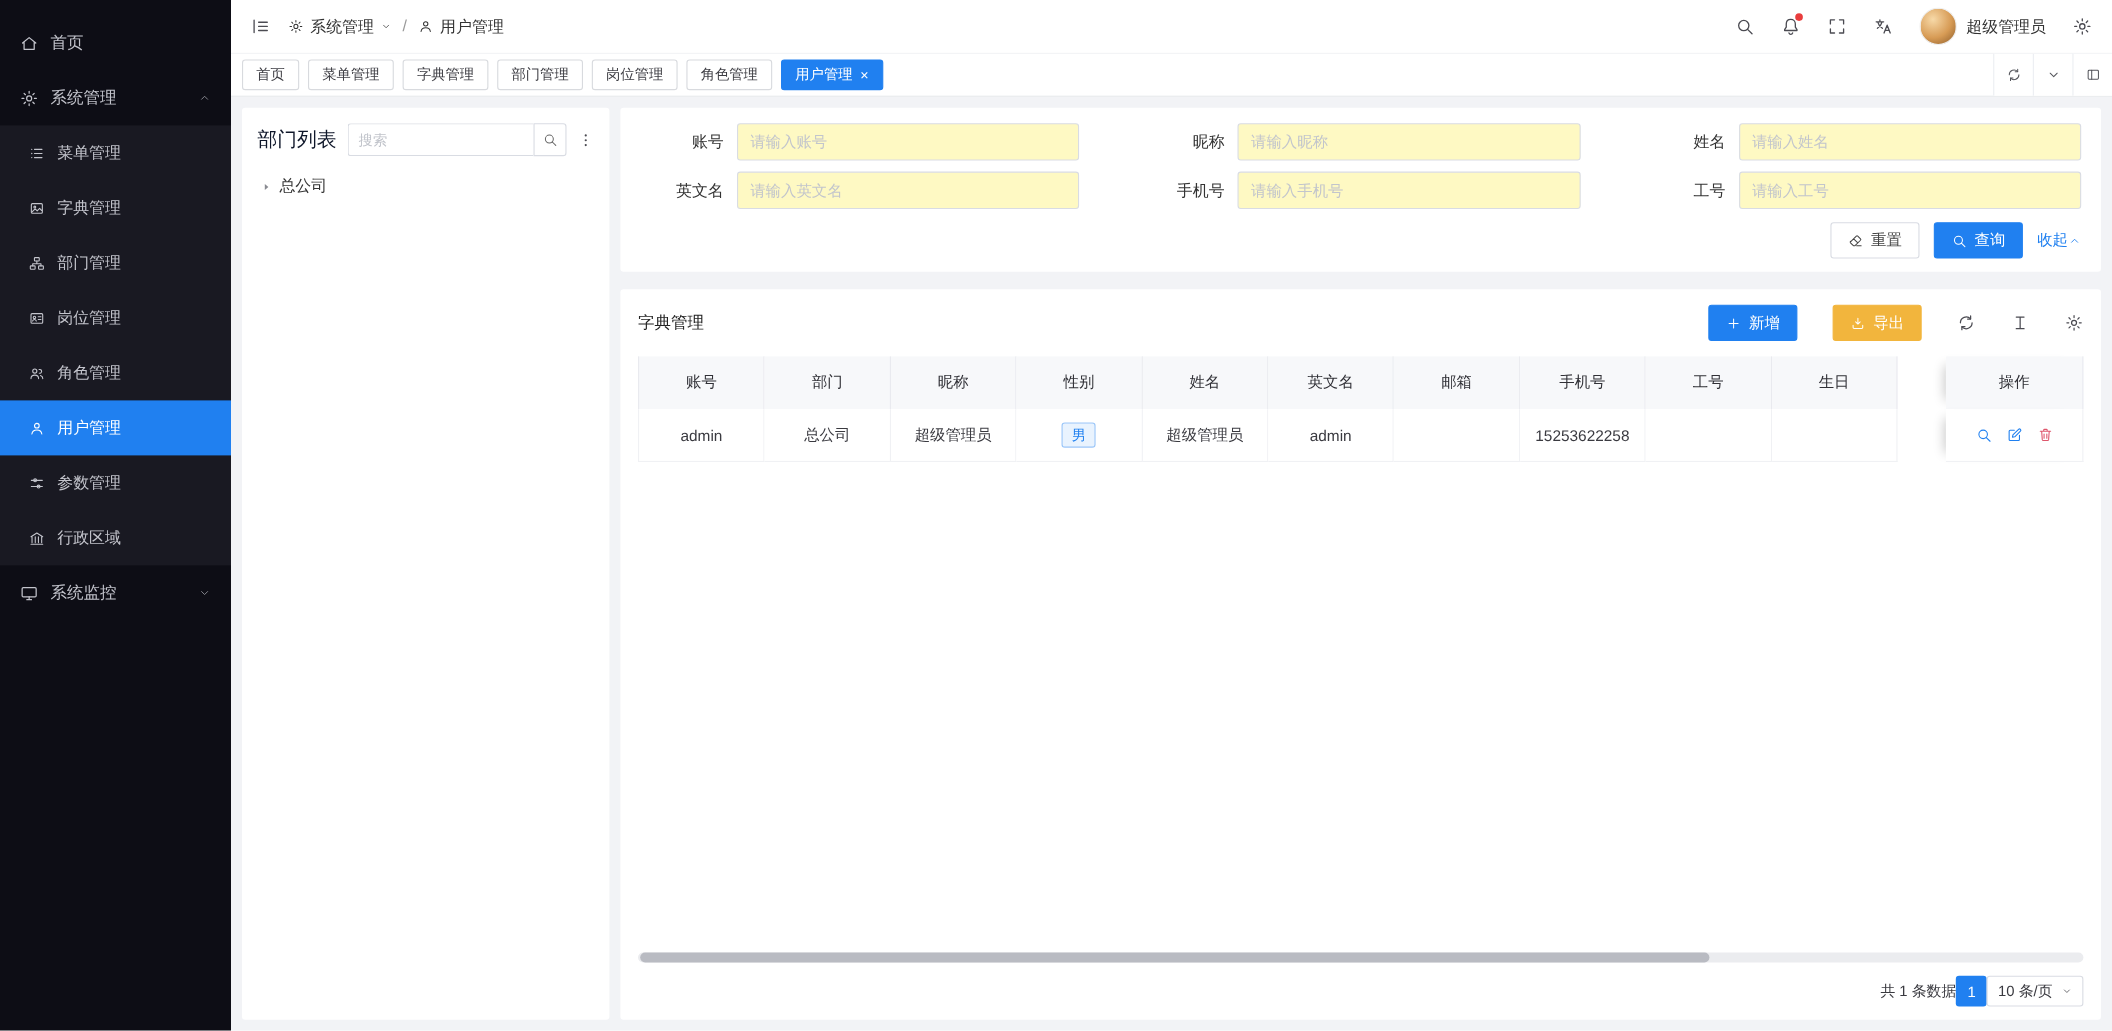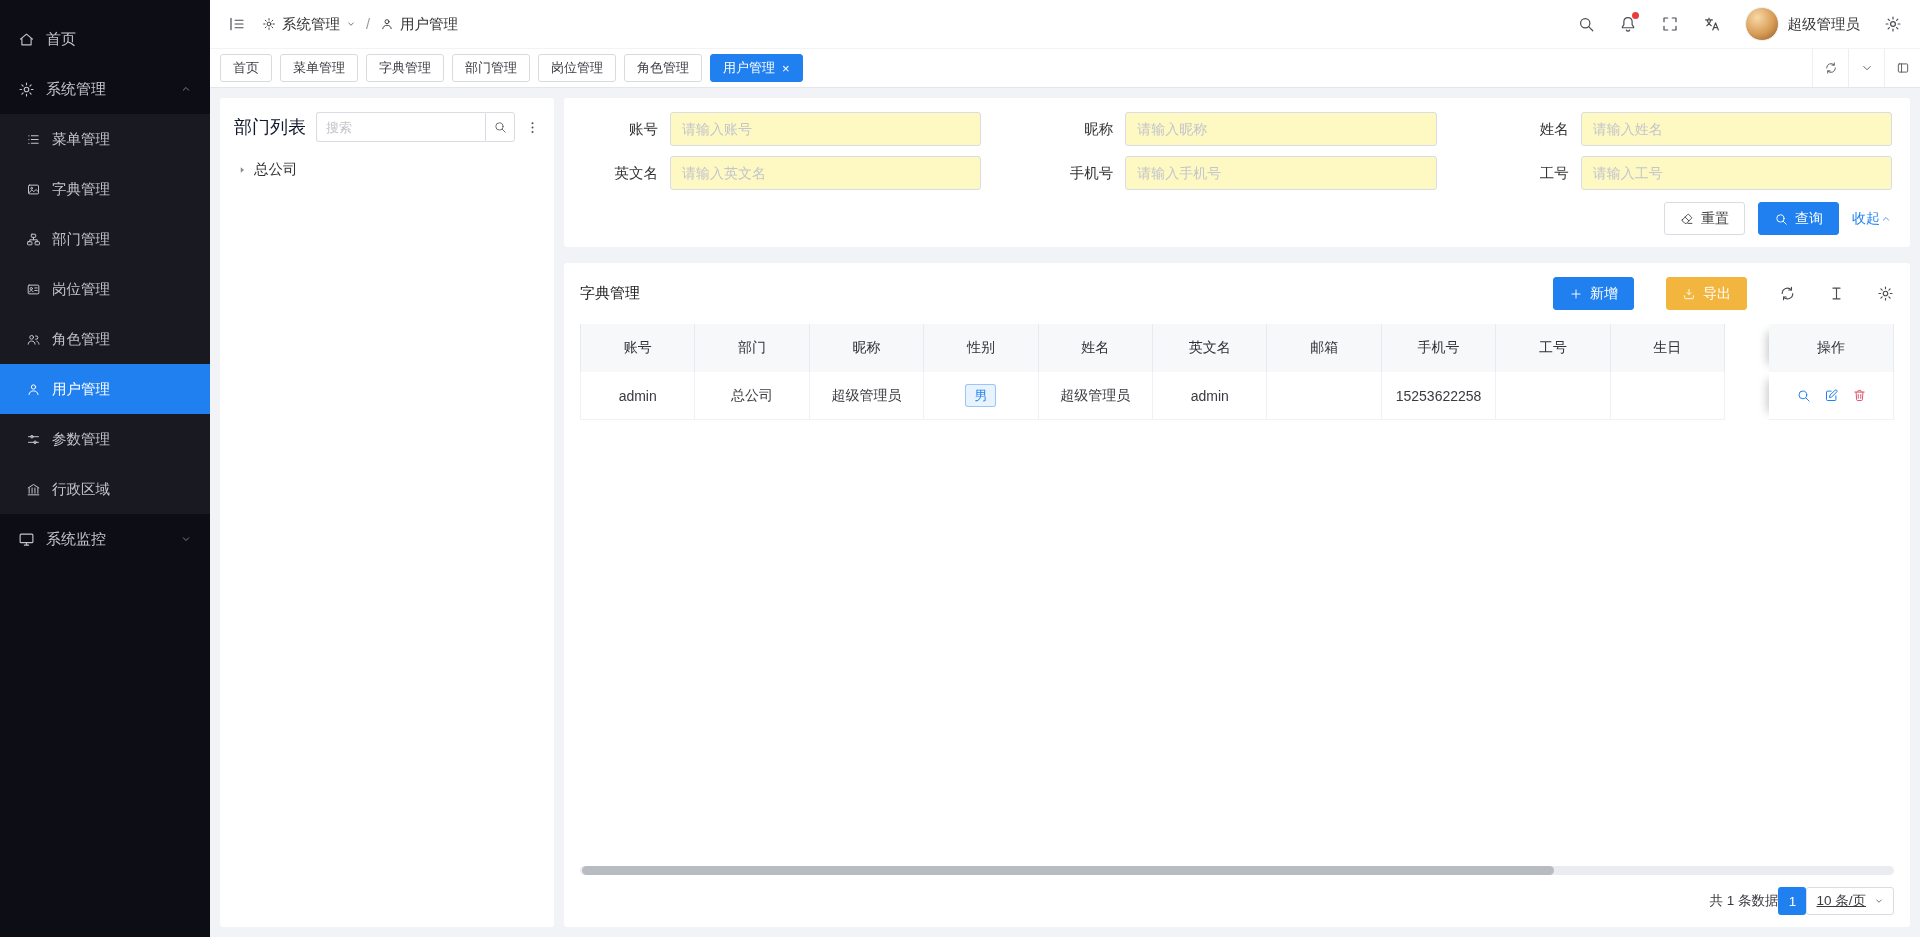--- a/index.html
+++ b/index.html
@@ -90,21 +90,21 @@
   .op-cell { gap:13px; }
   .op-btn { background:none; border:none; padding:0; cursor:pointer; display:flex; }
   .op-view, .op-edit { color:var(--primary,#2080f0); }
   .op-delete { color:var(--danger,#de576d); }
   .t-fill { flex:1; }
   .h-scrollbar { height:9px; border-radius:5px; background:#ebecef; position:relative; flex:none; }
   .h-scroll-thumb { position:absolute; left:2px; top:0; height:100%; width:74%; background:#b9bbc2; border-radius:5px; cursor:grab; }
 
   .pager { display:flex; align-items:center; justify-content:flex-end; gap:0; margin-top:12px; font-size:13.5px; color:#3a3a40; flex:none; }
   .page-btn { min-width:28px; height:28px; border-radius:3px; background:var(--primary,#2080f0); color:#fff; display:flex; align-items:center; justify-content:center; font-size:13.5px; border:none; cursor:pointer; }
-  .page-size { height:28px; border:1px solid #d9dce3; border-radius:3px; display:flex; align-items:center; gap:8px; padding:0 9px; font-size:13.5px; color:#3a3a40; background:#fff; cursor:pointer; white-space:nowrap;text-decoration:underline; }
+  .page-size { height:28px; border:1px solid #d9dce3; border-radius:3px; display:flex; align-items:center; gap:8px; padding:0 9px; font-size:13.5px; color:#3a3a40; background:#fff; cursor:pointer; white-space:nowrap; }
 
   .svg-defs { position:absolute; width:0; height:0; overflow:hidden; }
 </style>
 </head>
 <body>
 
 <svg class="svg-defs" aria-hidden="true">
   <symbol id="i-home" viewBox="0 0 24 24">
       <path d="M3.5 11.5 12 4.5l8.5 7M5.5 10v9.5h13V10"></path>
     </symbol>

